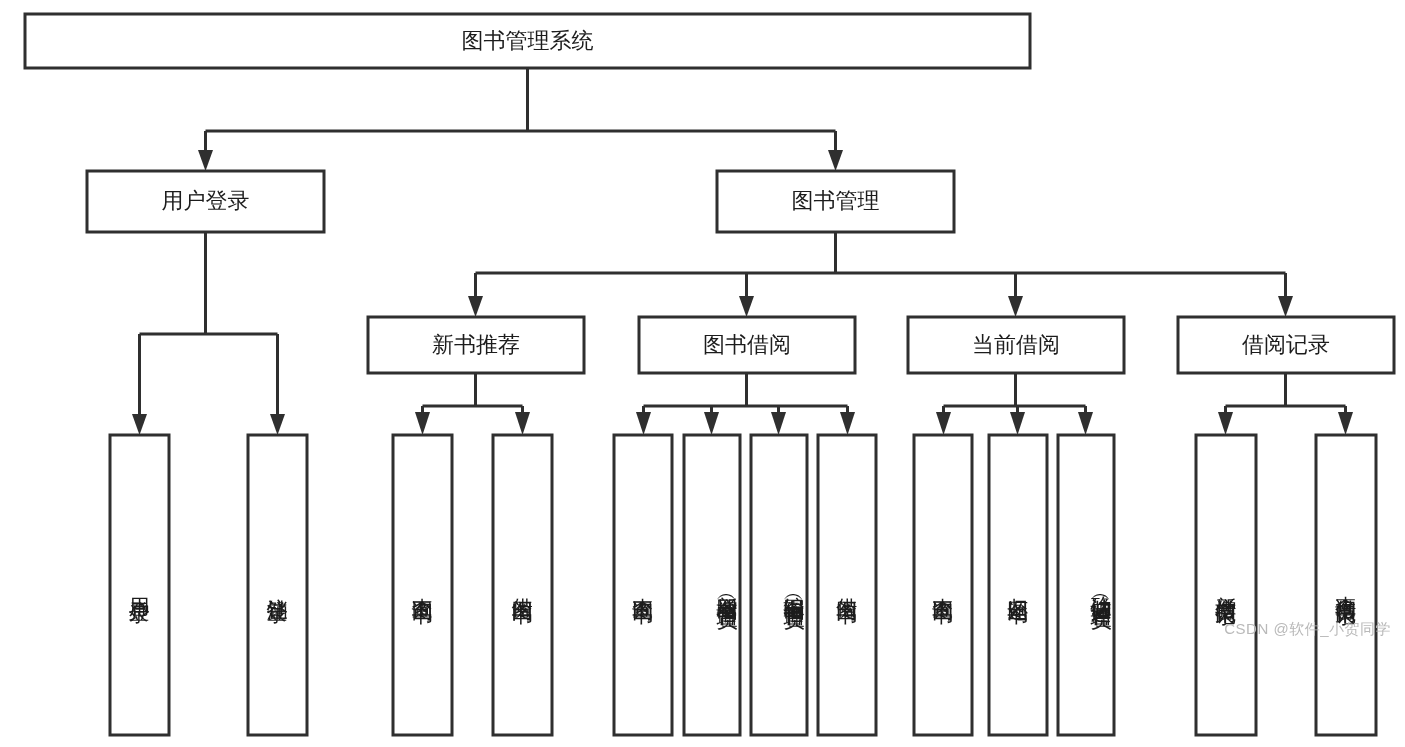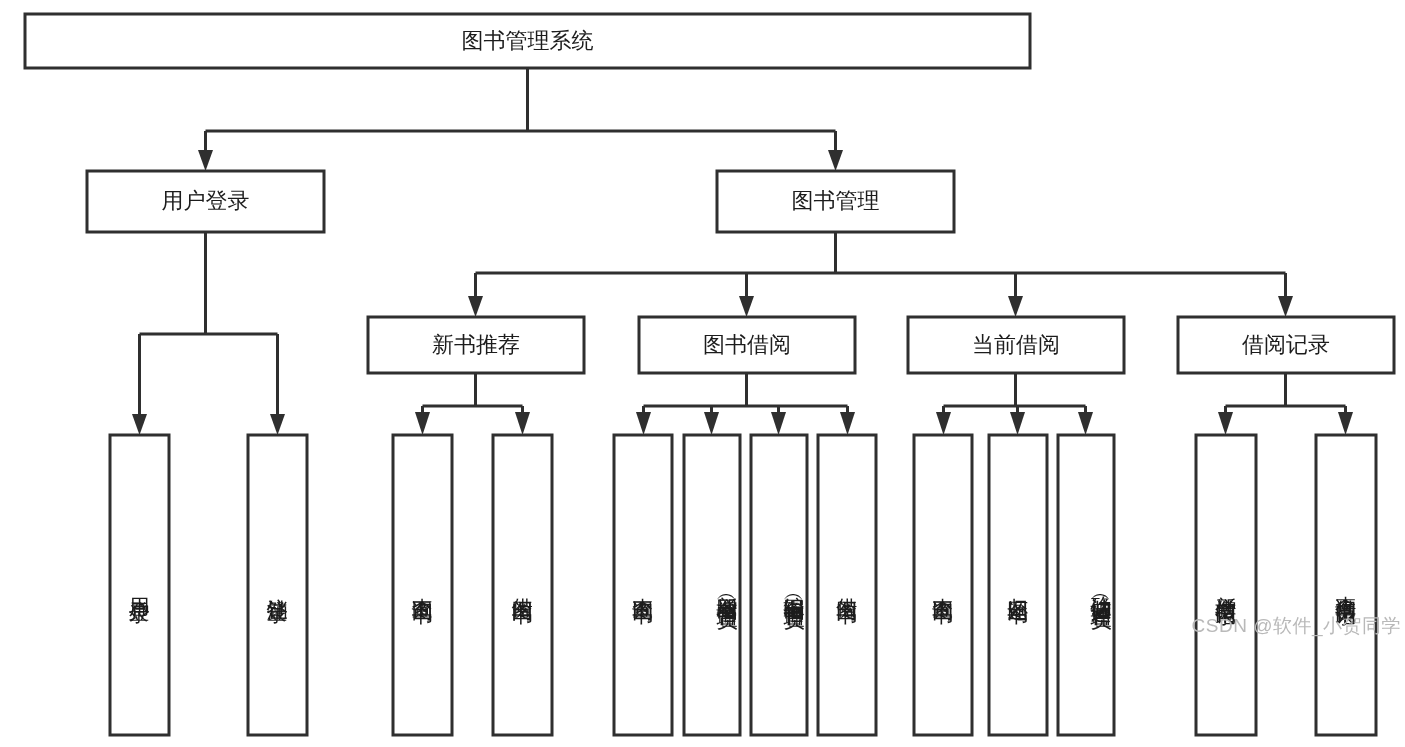--- a/index.html
+++ b/index.html
@@ -68,24 +68,24 @@
     align-items: center;
     justify-content: center;
   }
   .leaf-text.top-v {
     display: flex;
     align-items: flex-start;
     justify-content: center;
   }
   .watermark {
     position: absolute;
-    right: 10px;
+    right: 20px;
     bottom: 8px;
     font-family: "Liberation Sans", "DejaVu Sans", sans-serif;
-    font-size: 19px;
+    font-size: 15px;
     color: #b9b9b9;
     letter-spacing: 0.5px;
     white-space: nowrap;
     pointer-events: none;
   }
 </style>
 </head>
 <body>
 
 <div id="diagram-root">

